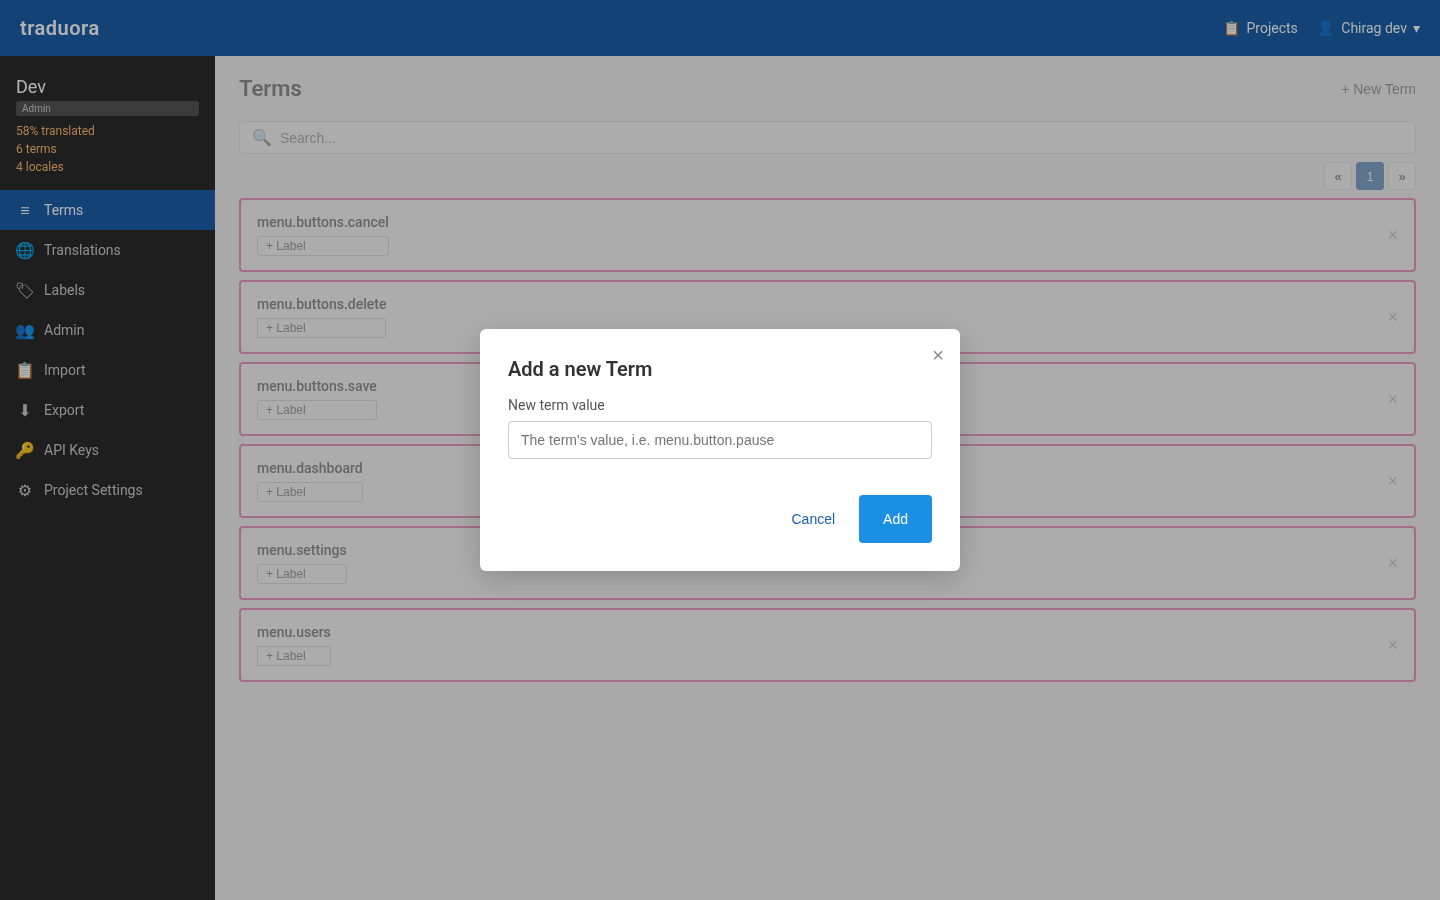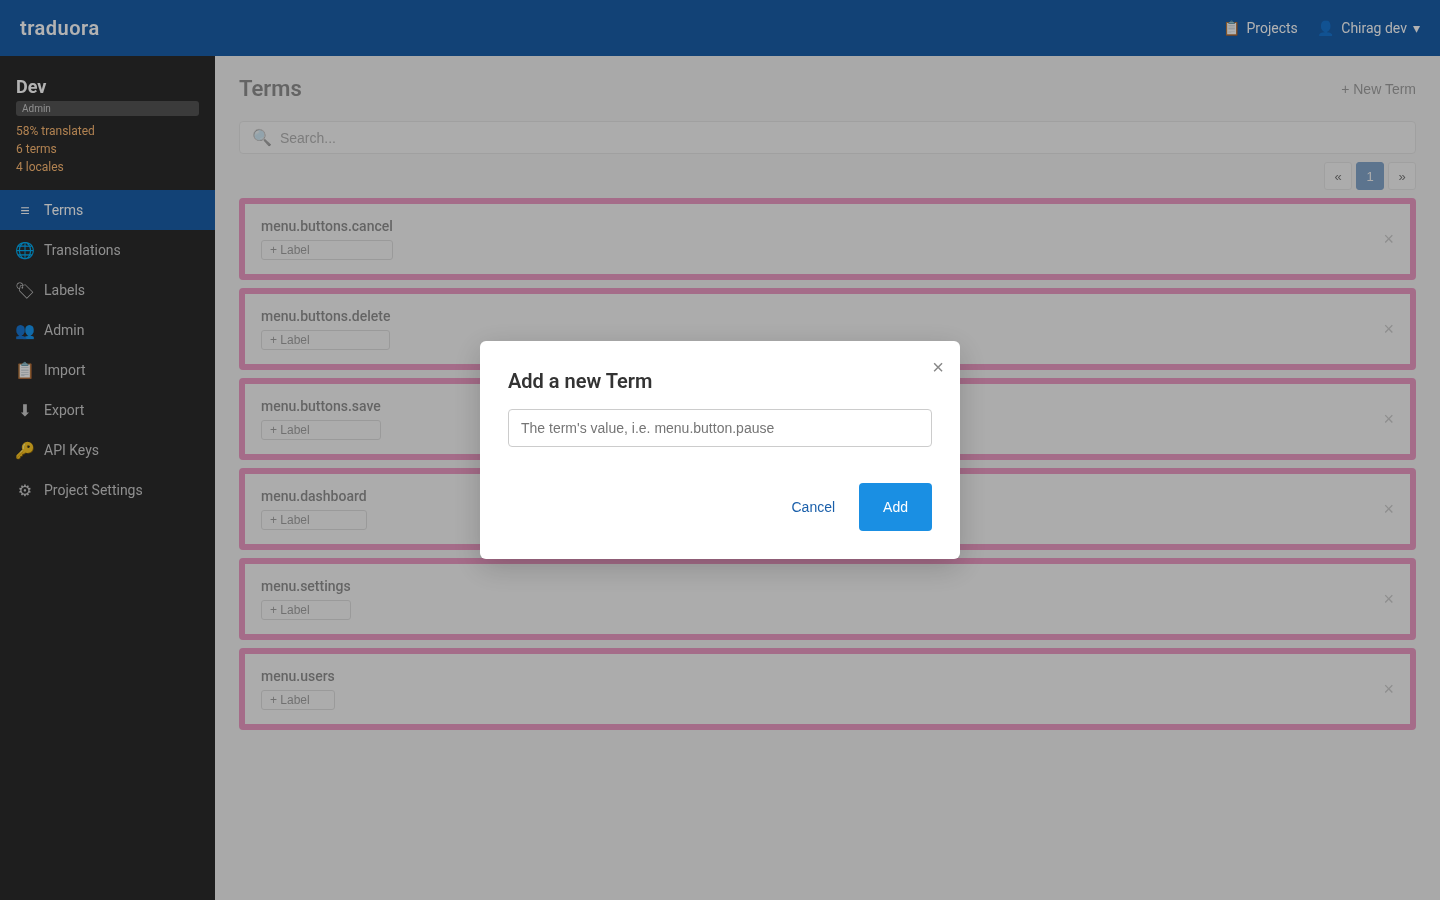--- a/index.html
+++ b/index.html
@@ -55,21 +55,21 @@
       width: 215px;
       background: #2c2c2c;
       flex-shrink: 0;
       display: flex;
       flex-direction: column;
       padding-top: 20px;
     }
     .sidebar-project-name {
       color: #fff;
       font-size: 18px;
-      font-weight: 700;
+      font-weight: 400;
       padding: 0 16px 4px 16px;
     }
     .sidebar-badge {
       background: #555;
       color: #ccc;
       font-size: 10px;
       padding: 2px 6px;
       border-radius: 3px;
       display: inline-block;
       margin: 0 16px 8px 16px;
@@ -179,21 +179,21 @@
       justify-content: center;
     }
     .pag-btn.active { background: #1a5faa; color: #fff; border-color: #1a5faa; }
 
     
     .terms-list {
       padding: 0 24px;
     }
     .term-row {
       background: #fff;
-      border: 6px solid #ec4899;
+      border: 2px solid #ec4899;
       border-radius: 4px;
       margin-bottom: 8px;
       padding: 14px 16px;
       display: flex;
       align-items: center;
       justify-content: space-between;
       position: relative;
     }
     .term-row-left {
       display: flex;
@@ -433,19 +433,20 @@
       <button class="term-delete-btn">×</button>
     </div>
       </div>
   </div>
 </div>
 
 <div class="overlay">
   <div class="modal">
     <button class="modal-close">×</button>
     <h2 class="modal-title">Add a new Term</h2>
+    <div class="modal-label">New term value</div>
     <input class="modal-input" type="text" placeholder="The term's value, i.e. menu.button.pause" style="">
     <div class="modal-actions">
       <button class="btn-cancel">Cancel</button>
       <button class="btn-add">Add</button>
     </div>
   </div>
 </div>
 
 </body></html>

